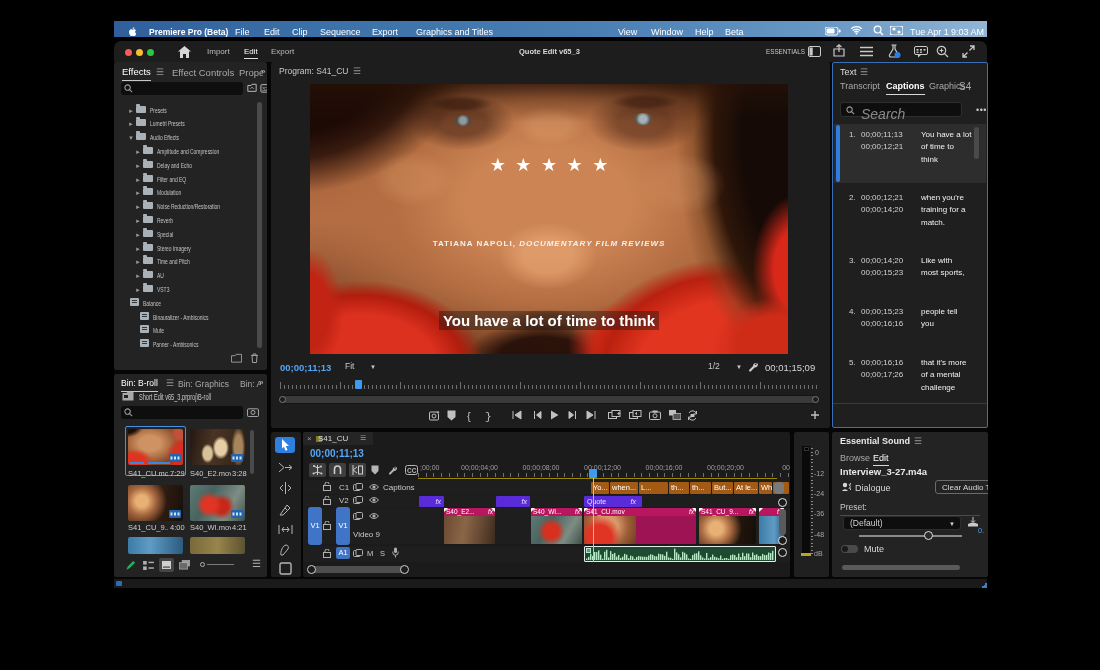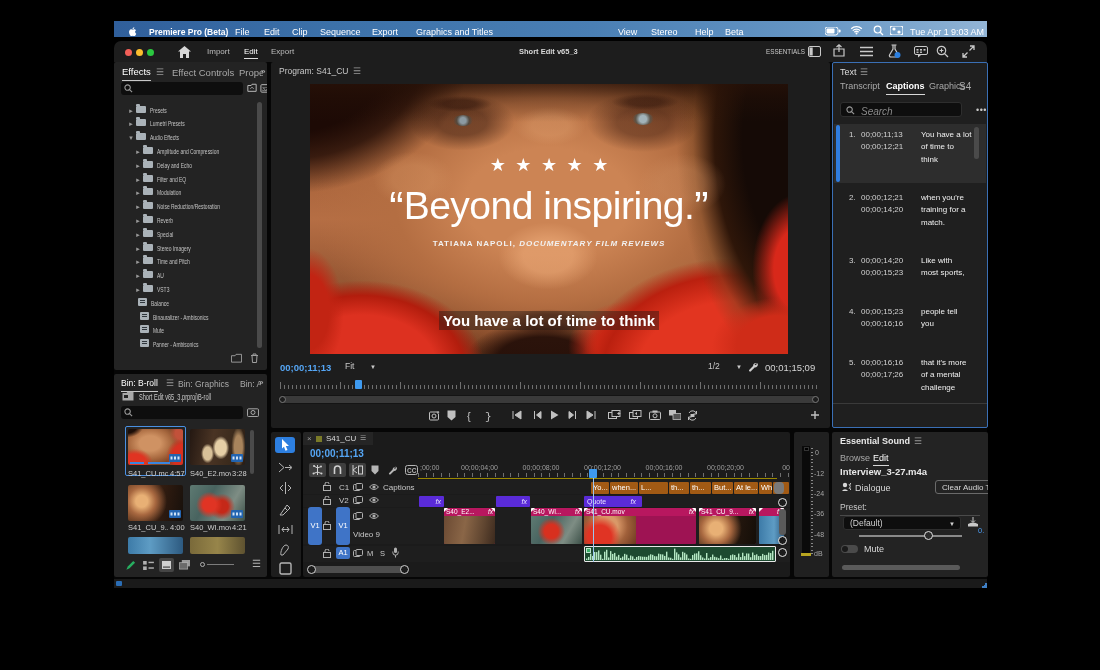--- a/index.html
+++ b/index.html
@@ -42,21 +42,21 @@
       </svg>
     </div>
  <div class="mi" style="left:35px;font-weight:bold;font-size:8.5px">Premiere Pro (Beta)</div>
  <div class="mi" style="left:121px">File</div>
  <div class="mi" style="left:150px">Edit</div>
  <div class="mi" style="left:178px">Clip</div>
  <div class="mi" style="left:206px">Sequence</div>
  <div class="mi" style="left:258px">Export</div>
  <div class="mi" style="left:302px">Graphics and Titles</div>
  <div class="mi" style="left:504px">View</div>
- <div class="mi" style="left:537px">Stereo</div>
+ <div class="mi" style="left:537px">Window</div>
  <div class="mi" style="left:581px">Help</div>
  <div class="mi" style="left:611px">Beta</div>
  <div class="mi" style="left:711px;top:6px">
       <svg width="16" height="9" viewBox="0 0 16 9">
         <rect x="0" y="0" width="13" height="8" rx="2.5" fill="none" stroke="#fff" stroke-width="1"></rect>
         <rect x="1.5" y="1.5" width="8" height="5" rx="1" fill="#fff"></rect>
         <rect x="13.8" y="2.5" width="1.8" height="3" rx="0.9" fill="#fff"></rect>
       </svg>
     </div>
  <div class="mi" style="left:736px;top:4px">
@@ -88,21 +88,21 @@
  <div class="tl" style="left:22px;background:#fbbd2e"></div>
  <div class="tl" style="left:33px;background:#2bc840"></div>
  <div class="a" style="left:64px;top:5px;color:#d6d6d6">
       <svg width="13" height="12" viewBox="0 0 13 12">
         <path d="M6.5 0 L13 5.5 H11 V12 H8 V8 H5 V12 H2 V5.5 H0 Z" fill="#d6d6d6"></path>
       </svg>
     </div>
  <div class="a" style="left:93px;top:6px;color:#bdbdbd;font-size:8px">Import</div>
  <div class="a" style="left:130px;top:6px;color:#fff;font-size:8px;border-bottom:1.5px solid #dedede;padding-bottom:2px">Edit</div>
  <div class="a" style="left:157px;top:6px;color:#bdbdbd;font-size:8px">Export</div>
- <div class="a" style="left:405px;top:6px;color:#d9d9d9;font-size:7.5px;font-weight:bold">Short Edit v65_3</div>
+ <div class="a" style="left:405px;top:6px;color:#d9d9d9;font-size:7.5px;font-weight:bold">Quote Edit v65_3</div>
  <div class="a" style="left:652px;top:7px;color:#c9c9c9;font-size:6.3px;letter-spacing:0px">ESSENTIALS</div>
  <div class="a" style="left:694px;top:5px">
       <svg width="13" height="11" viewBox="0 0 13 11">
         <rect x="0.5" y="0.5" width="12" height="10" rx="1.5" fill="none" stroke="#c9c9c9"></rect>
         <rect x="1.5" y="1.5" width="3.2" height="8" fill="#c9c9c9"></rect>
       </svg>
     </div>
  <div class="a" style="left:719px;top:3px">
       <svg width="12" height="13" viewBox="0 0 12 13">
         <path d="M1 5 H11 V12 H1 Z M6 8 V1 M3.5 3 L6 0.8 L8.5 3" fill="none" stroke="#c9c9c9" stroke-width="1.2"></path>
@@ -186,21 +186,21 @@
       <div class="trow" style="top:58.7px;padding-left:19px"><span class="tw">▸</span><span class="fold"></span><span class="lbl">Delay and Echo</span></div>
       <div class="trow" style="top:72.5px;padding-left:19px"><span class="tw">▸</span><span class="fold"></span><span class="lbl">Filter and EQ</span></div>
       <div class="trow" style="top:86.30000000000001px;padding-left:19px"><span class="tw">▸</span><span class="fold"></span><span class="lbl">Modulation</span></div>
       <div class="trow" style="top:100.10000000000001px;padding-left:19px"><span class="tw">▸</span><span class="fold"></span><span class="lbl">Noise Reduction/Restoration</span></div>
       <div class="trow" style="top:113.9px;padding-left:19px"><span class="tw">▸</span><span class="fold"></span><span class="lbl">Reverb</span></div>
       <div class="trow" style="top:127.7px;padding-left:19px"><span class="tw">▸</span><span class="fold"></span><span class="lbl">Special</span></div>
       <div class="trow" style="top:141.5px;padding-left:19px"><span class="tw">▸</span><span class="fold"></span><span class="lbl">Stereo Imagery</span></div>
       <div class="trow" style="top:155.3px;padding-left:19px"><span class="tw">▸</span><span class="fold"></span><span class="lbl">Time and Pitch</span></div>
       <div class="trow" style="top:169.10000000000002px;padding-left:19px"><span class="tw">▸</span><span class="fold"></span><span class="lbl">AU</span></div>
       <div class="trow" style="top:182.9px;padding-left:19px"><span class="tw">▸</span><span class="fold"></span><span class="lbl">VST3</span></div>
-      <div class="trow" style="top:196.70000000000002px;padding-left:24px"><span class="fxi"></span><span class="lbl">Balance</span></div>
+      <div class="trow" style="top:196.70000000000002px;padding-left:16px"><span class="fxi"></span><span class="lbl">Balance</span></div>
       <div class="trow" style="top:210.5px;padding-left:26px"><span class="fxi"></span><span class="lbl">Binauralizer - Ambisonics</span></div>
       <div class="trow" style="top:224.3px;padding-left:26px"><span class="fxi"></span><span class="lbl">Mute</span></div>
       <div class="trow" style="top:238.10000000000002px;padding-left:26px"><span class="fxi"></span><span class="lbl">Panner - Ambisonics</span></div>
     </div>
  <div class="vscroll" style="left:143px;top:40px;height:246px"></div>
  <div class="a" style="left:117px;top:291px;color:#9f9f9f">
       <svg width="11" height="10" viewBox="0 0 12 10">
         <path d="M0.5 2.5 H4.5 L5.5 1 H11.5 V9.5 H0.5 Z" fill="none" stroke="#9f9f9f"></path>
       </svg>
     </div>
@@ -250,21 +250,21 @@
             <rect x="1.5" y="2.5" width="2" height="3"></rect>
             <rect x="5" y="2.5" width="2" height="3"></rect>
             <rect x="8.5" y="2.5" width="2" height="3"></rect>
           </g>
         </svg>
       </div>
    <div class="a" style="left:2px;top:33px;width:14px;height:2px;background:#3a86e0"></div>
    <div class="a" style="left:20px;top:33px;width:22px;height:2px;background:#3a86e0"></div>
  </div>
  <div class="tlabel" style="left:14px;top:95px;width:40px;overflow:hidden">S41_CU.mov</div>
-    <div class="tlabel" style="left:56px;top:95px">4:57</div>
+    <div class="tlabel" style="left:56px;top:95px">7:29</div>
  <div class="thumb" style="left:76px;top:55px;width:55px;height:36px;background:
    radial-gradient(ellipse 14% 32% at 32% 68%, #d8c098 0 55%, transparent 85%),
    radial-gradient(ellipse 18% 38% at 56% 52%, #e6cfa6 0 55%, transparent 85%),
    radial-gradient(ellipse 16% 70% at 88% 50%, #a8845c 0 45%, transparent 80%),
    linear-gradient(100deg,#241812 0%,#4a3424 40%,#3a2a1c 75%,#2a1d14 100%)">
    <div class="a" style="left:41px;top:25px;width:12px;height:8px;background:#2264b0;border-radius:1px">
         <svg width="12" height="8">
           <g fill="#cfe2f5">
             <rect x="1.5" y="2.5" width="2" height="3"></rect>
             <rect x="5" y="2.5" width="2" height="3"></rect>
@@ -369,23 +369,20 @@
   radial-gradient(ellipse 95px 48px at 233px 276px, rgba(35,14,8,.92) 0 48%, transparent 82%),
   radial-gradient(ellipse 55px 16px at 238px 238px, rgba(60,24,14,.4) 0 45%, transparent 80%),
   radial-gradient(ellipse 62px 42px at 238px 172px, rgba(238,172,122,.55) 0 40%, transparent 80%),
   radial-gradient(ellipse 235px 155px at 238px 118px, #cc8454 0 35%, #b46e42 65%, rgba(180,110,66,0) 100%),
   linear-gradient(180deg,#42200e 0%,#6e3a1c 10%,#a35e36 24%,#b56e44 50%,#8f5230 78%,#6e3a1e 100%)"></div>
 
  <div class="a" style="left:143px;top:31px;width:20px;height:11px;border-radius:50%;background:radial-gradient(circle at 50% 50%, #8c9aa2 0 26%, #54493e 55%, rgba(90,60,40,0) 85%)"></div>
  <div class="a" style="left:322px;top:29px;width:22px;height:12px;border-radius:50%;background:radial-gradient(circle at 50% 50%, #a2b2b8 0 28%, #5c5448 58%, rgba(95,62,42,0) 85%)"></div>
 
  <div class="a" style="left:0;top:70px;width:478px;text-align:center;color:#fff;font-size:18px;letter-spacing:9.5px;text-indent:9.5px">★★★★★</div>
- <div class="a" style="left:0;top:96px;width:478px;text-align:center;color:#fff;font-size:39px;font-weight:400">
-   <span style="font-size:43px;position:relative;top:2px">“</span><span style="letter-spacing:-.5px">Beyond inspiring.</span><span style="font-size:43px;position:relative;top:2px">”</span>
- </div>
  <div class="a" style="left:0;top:155px;width:478px;text-align:center;color:#f2f2f2;font-size:8px;font-weight:bold;letter-spacing:1px">TATIANA NAPOLI, <span style="font-style:italic">DOCUMENTARY FILM REVIEWS</span></div>
  <div class="a" style="left:0;top:228px;width:478px;text-align:center">
    <span style="background:rgba(35,25,20,.45);color:#fff;font-size:15px;font-weight:bold;padding:1px 4px">You have a lot of time to think</span>
  </div>
 </div>
 
 <div class="a" style="left:280px;top:362px;color:#55a6f5;font-size:9.5px;font-weight:bold">00;00;11;13</div>
 <div class="a" style="left:340px;top:360px;width:40px;height:13px;background:#1d1d1d;color:#c9c9c9;font-size:8.5px;line-height:13px;padding-left:5px">Fit <span style="float:right;margin-right:4px;font-size:6px;position:relative;top:1px">▼</span></div>
 <div class="a" style="left:705px;top:360px;width:37px;height:13px;color:#c9c9c9;font-size:8.5px;line-height:13px;padding-left:3px">1/2 <span style="float:right;font-size:6px;position:relative;top:1px">▼</span></div>
 <div class="a" style="left:748px;top:361px">
@@ -660,21 +657,21 @@
       <svg width="13" height="13" viewBox="0 0 13 13">
         <rect x="1" y="1" width="11" height="11" rx="1.5" fill="none" stroke="#b5b5b5" stroke-width="1.4"></rect>
       </svg>
     </div>
 </div>
 <div class="panel" style="left:303px;top:432px;width:487px;height:145px;background:#1b1b1b;overflow:hidden">
 
  <div class="a" style="left:0;top:0;width:70px;height:13px;background:#252525">
   <span class="a" style="left:4px;top:2px;color:#9a9a9a;font-size:8px">×</span>
   <span class="a" style="left:13px;top:3.5px;width:6px;height:6px;background:#7a7a28"></span>
-  <span class="a" style="left:23px;top:2px;color:#dedede;font-size:8px">S41_CU</span>
+  <span class="a" style="left:15px;top:2px;color:#dedede;font-size:8px">S41_CU</span>
   <span class="a" style="left:57px;top:2px;color:#9a9a9a;font-size:7px">☰</span>
  </div>
  <div class="a" style="left:7px;top:16px;color:#55a6f5;font-size:10px;font-weight:bold">00;00;11;13</div>
 
  <div class="a" style="left:6px;top:31px;width:17px;height:14px;background:#3e3e3e;border-radius:2px">
       <svg style="margin:2px 0 0 3px" width="11" height="10" viewBox="0 0 11 10">
         <path d="M5.5 0 V10 M5.5 3 L2 1 M5.5 3 L9 1.5 M5.5 7 L1.5 8.5 M5.5 7 L9.5 8.5" stroke="#cfcfcf" fill="none"></path>
         <circle cx="2" cy="1" r="1" fill="#cfcfcf"></circle>
         <circle cx="9" cy="1.5" r="1" fill="#cfcfcf"></circle>
         <circle cx="1.5" cy="8.5" r="1" fill="#cfcfcf"></circle>
@@ -1074,21 +1071,21 @@
  <div class="a ham" style="left:27px;top:4px">☰</div>
  <div class="a tabtxt" style="left:7px;top:18px;font-size:9px">Transcript</div>
  <div class="a" style="left:53px;top:18px;color:#fff;font-size:9px;font-weight:bold;border-bottom:1.5px solid #d8d8d8;padding-bottom:3px">Captions</div>
  <div class="a tabtxt" style="left:96px;top:18px;font-size:9px">Graphics</div>
  <div class="a tabtxt" style="left:126px;top:18px;font-size:10px">S4</div>
  <div class="a" style="left:7px;top:39px;width:122px;height:15px;background:#0e0e0e;border-radius:3px;border:1px solid #2e2e2e">
    <svg class="a" style="left:5px;top:3px" width="9" height="9" viewBox="0 0 10 10">
         <circle cx="4" cy="4" r="3" fill="none" stroke="#9a9a9a" stroke-width="1.2"></circle>
         <line x1="6.2" y1="6.2" x2="9" y2="9" stroke="#9a9a9a" stroke-width="1.2"></line>
       </svg>
-   <span class="a" style="left:20px;top:3px;color:#8a8a8a;font-size:10px;font-style:italic">Search</span>
+   <span class="a" style="left:20px;top:3px;color:#8a8a8a;font-size:14px;font-style:italic">Search</span>
  </div>
  <div class="a" style="left:143px;top:42px;color:#c9c9c9;font-size:9px;letter-spacing:.5px">•••</div>
 
  <div class="a" style="left:1px;top:61px;width:152px;height:59px;background:#2d2d2d"></div>
  <div class="a" style="left:3px;top:62px;width:4px;height:57px;background:#2f7de0;border-radius:2px"></div>
  <div class="cap" style="left:16px;top:66px">1.</div>
  <div class="cap" style="left:28px;top:66px">00;00;11;13<br>00;00;12;21</div>
  <div class="cap capw" style="left:88px;top:66px;white-space:nowrap">You have a lot<br>of time to<br>think</div>
  <div class="vscroll" style="left:141px;top:64px;height:32px"></div>
 

